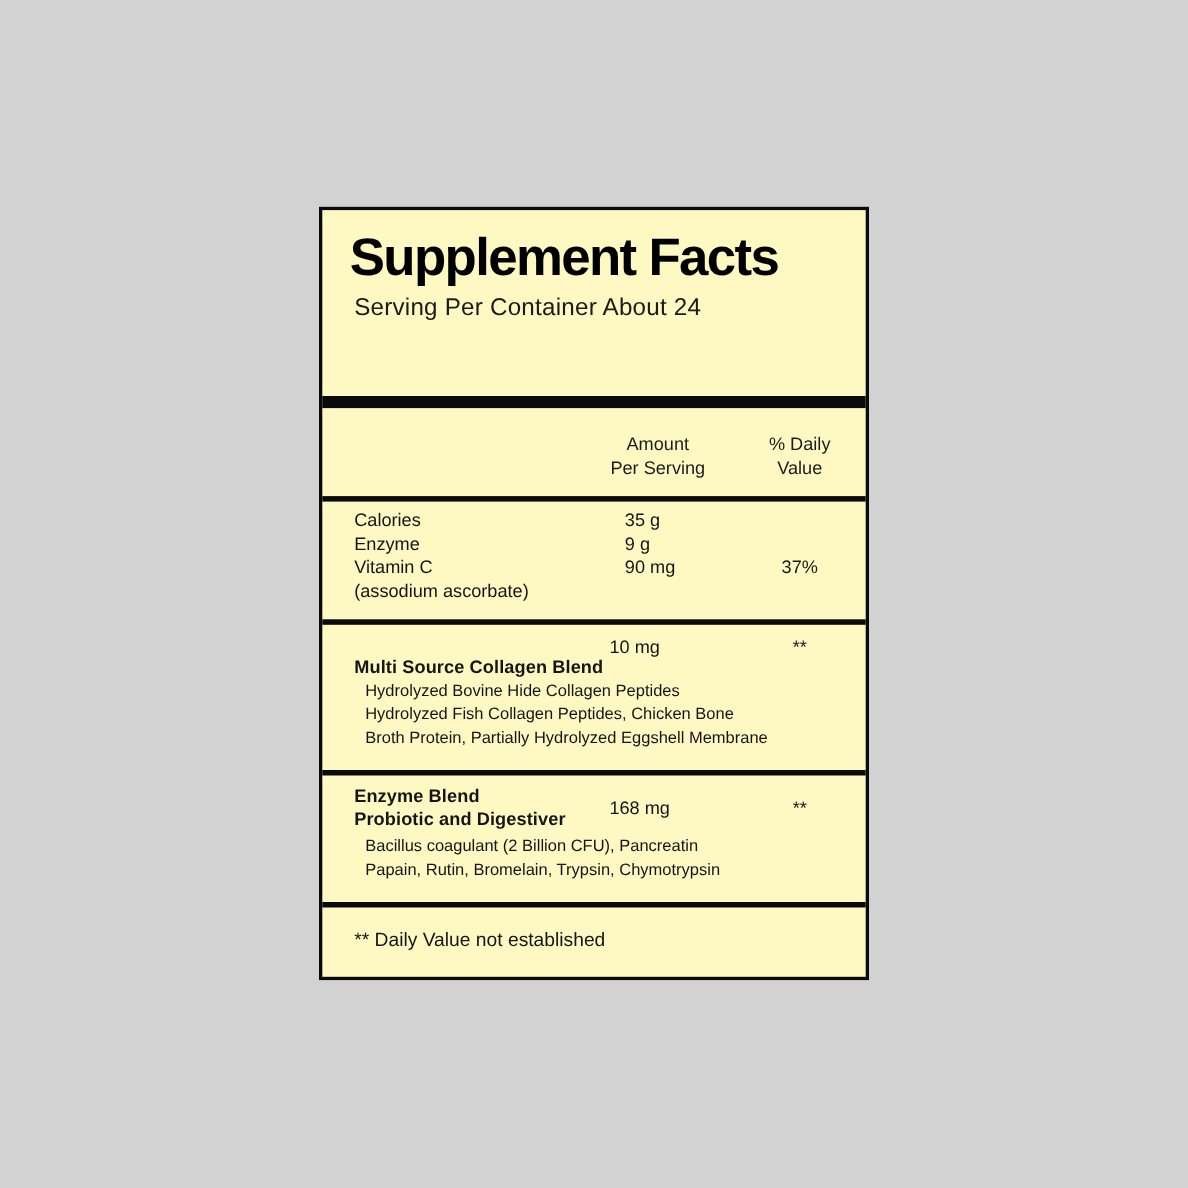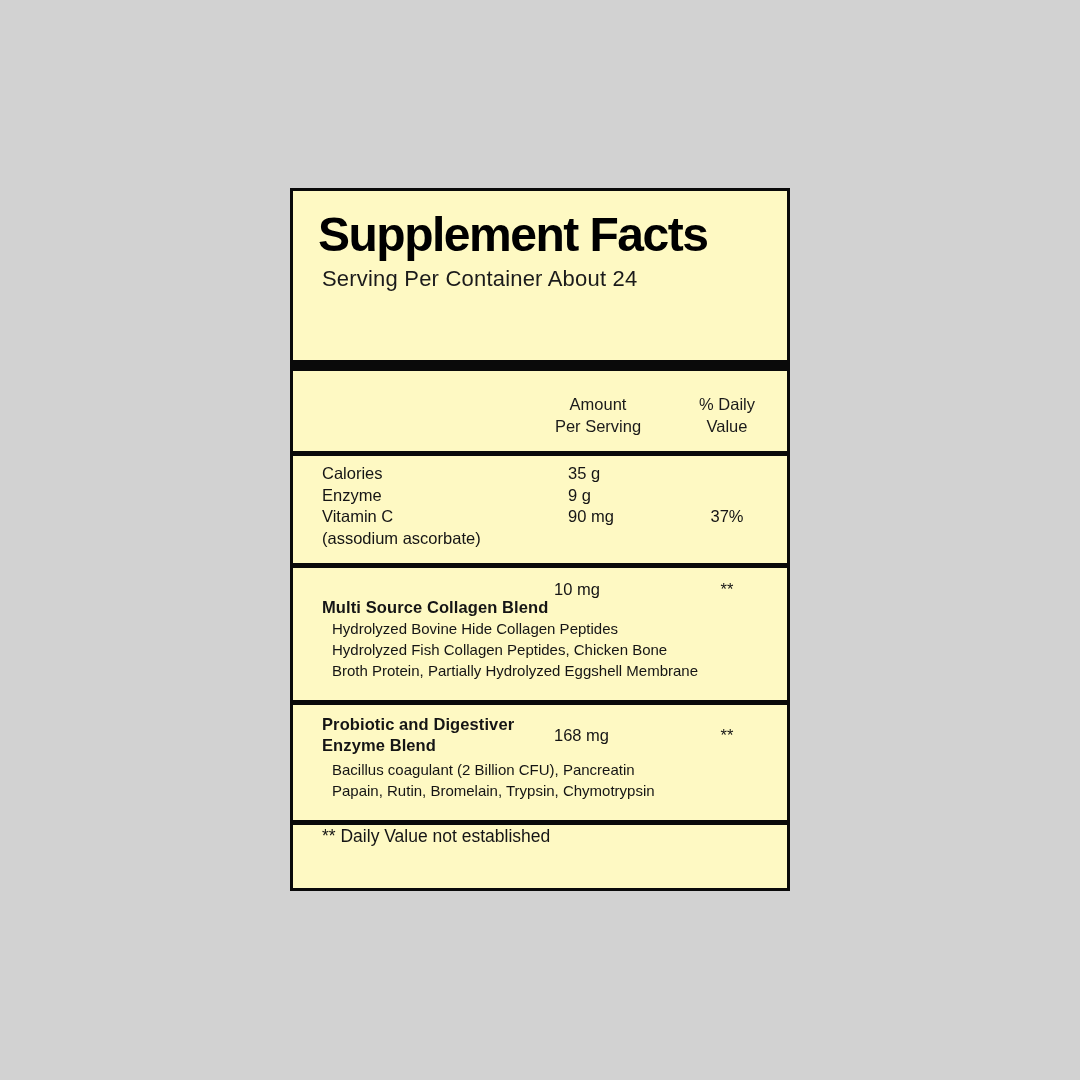--- a/index.html
+++ b/index.html
@@ -96,21 +96,21 @@
     line-height: 21px;
     white-space: nowrap;
   }
   .b-amt { position: absolute; left: 261px; font-size: 16.5px; line-height: 21px; white-space: nowrap; }
   .b-dv  { position: absolute; left: 394px; width: 80px; text-align: center; font-size: 16.5px; line-height: 21px; }
   .sec-blend1 .b-amt, .sec-blend1 .b-dv { top: 11px; }
   .sec-blend2 .b-amt, .sec-blend2 .b-dv { top: 20px; }
   .sec-blend2 .b-ing-group { margin-top: 3px; }
 
   
-  .sec-footnote { height: 63px; }
+  .sec-footnote { height: 63px; padding-top: 18px; }
   .footnote-text {
     margin-left: 29px;
     font-size: 17.5px;
     line-height: 22px;
     white-space: nowrap;
   }
 </style>
 </head>
 <body>
 
@@ -166,22 +166,22 @@
     <div class="b-ing-group">
       <div class="b-ing">Hydrolyzed Bovine Hide Collagen Peptides</div>
       <div class="b-ing">Hydrolyzed Fish Collagen Peptides, Chicken Bone</div>
       <div class="b-ing">Broth Protein, Partially Hydrolyzed Eggshell Membrane</div>
     </div>
   </div>
 
   <div class="rule"></div>
 
   <div class="sec sec-blend2">
+    <div class="b-name">Enzyme Blend</div>
     <div class="b-name">Probiotic and Digestiver</div>
-    <div class="b-name">Enzyme Blend</div>
     <div class="b-amt">168 mg</div>
     <div class="b-dv">**</div>
     <div class="b-ing-group">
       <div class="b-ing">Bacillus coagulant (2 Billion CFU), Pancreatin</div>
       <div class="b-ing">Papain, Rutin, Bromelain, Trypsin, Chymotrypsin</div>
     </div>
   </div>
 
   <div class="rule"></div>
 

